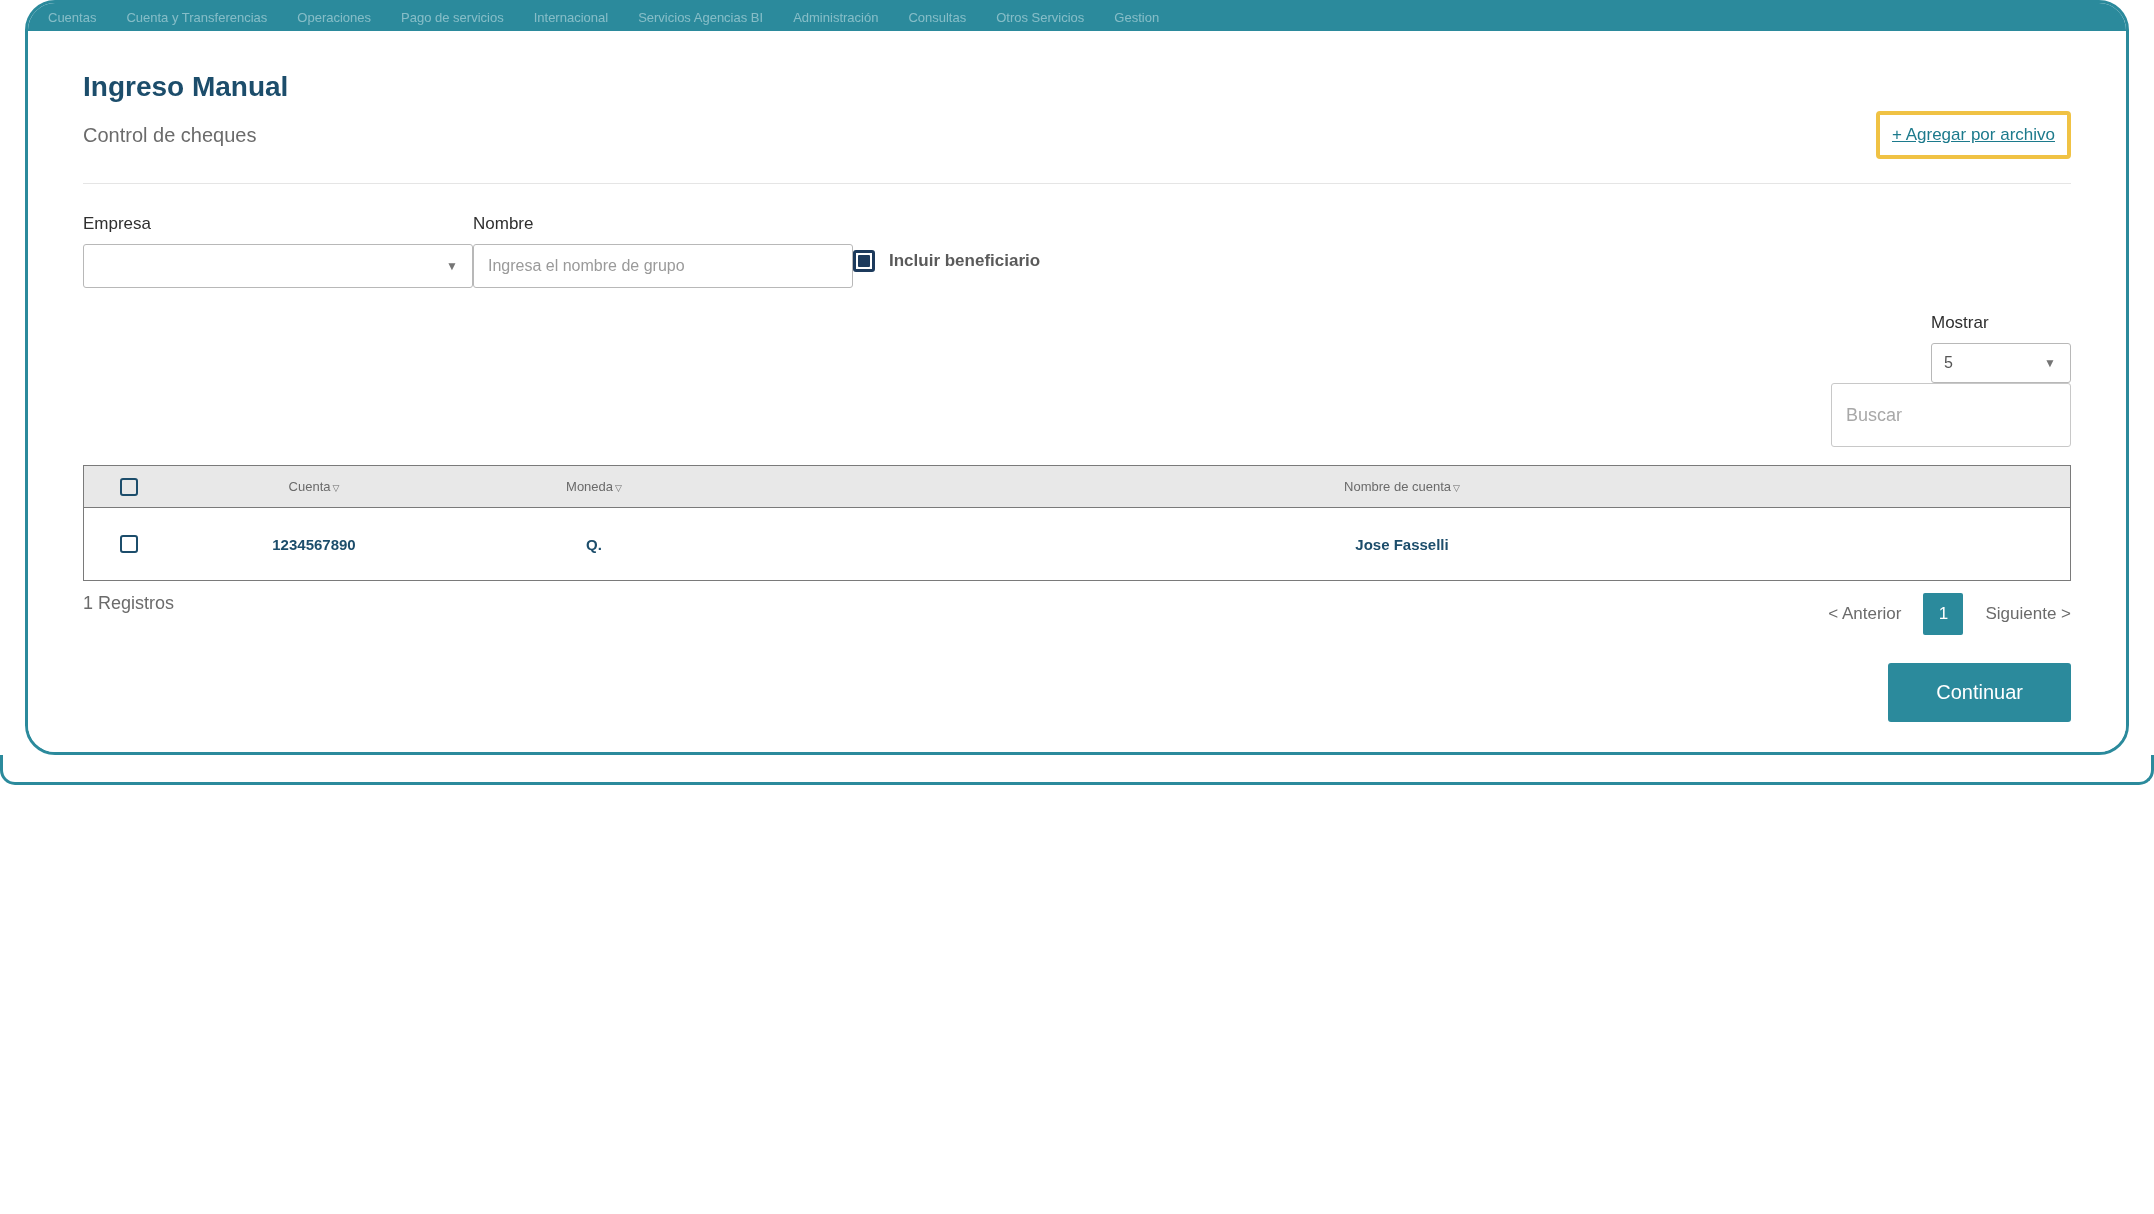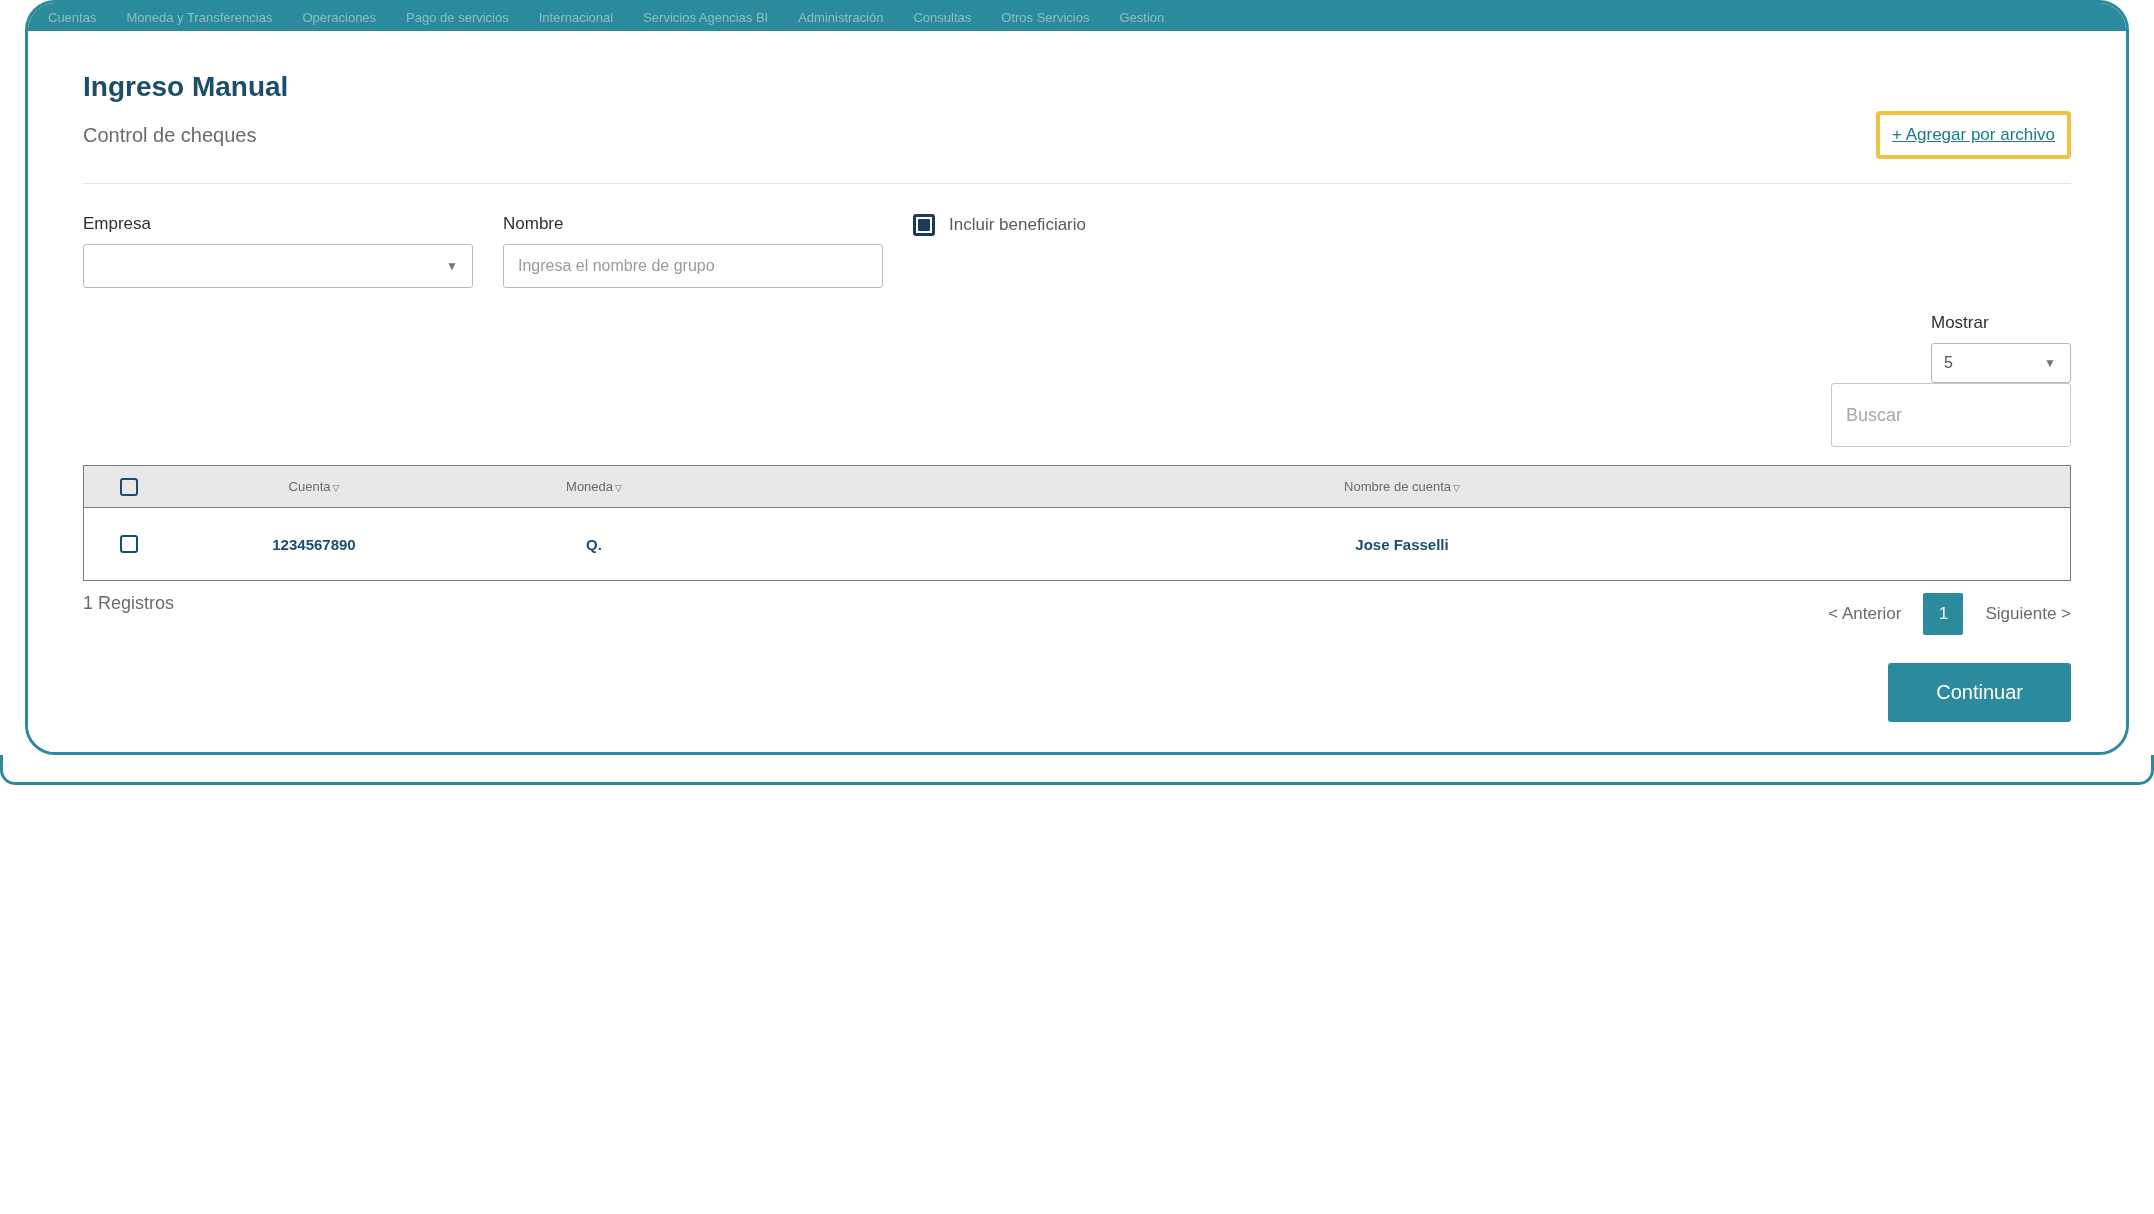--- a/index.html
+++ b/index.html
@@ -66,21 +66,20 @@
       color: #1c7a8c;
       font-size: 17px;
       text-decoration: underline;
       cursor: pointer;
       border: 4px solid #f0c244;
       padding: 10px 12px;
       border-radius: 4px;
     }
     .form-row {
       display: flex;
-      gap: 30px;
       margin-bottom: 25px;
       align-items: flex-start;
     }
     .form-group {
       display: flex;
       flex-direction: column;
     }
     .form-group.empresa { flex: 0 0 390px; }
     .form-group.nombre { flex: 0 0 380px; }
     .form-label {
@@ -114,20 +113,22 @@
       color: #333;
       background: #fff;
     }
     .text-input::placeholder {
       color: #9a9a9a;
     }
     .checkbox-group {
       display: flex;
       align-items: center;
       gap: 14px;
+      margin-top: 36px;
+      font-weight: bold;
     }
     .checkbox {
       width: 22px;
       height: 22px;
       border: 3px solid #1c3a5c;
       border-radius: 3px;
       position: relative;
       cursor: pointer;
     }
     .checkbox.checked::after {
@@ -256,21 +257,21 @@
       border-radius: 3px;
       cursor: pointer;
     }
   </style>
 </head>
 <body>
 
 <div class="laptop-frame">
   <div class="top-nav">
     <span class="nav-item">Cuentas</span>
-    <span class="nav-item">Moneda y Transferencias</span>
+    <span class="nav-item">Cuenta y Transferencias</span>
     <span class="nav-item">Operaciones</span>
     <span class="nav-item">Pago de servicios</span>
     <span class="nav-item">Internacional</span>
     <span class="nav-item">Servicios Agencias BI</span>
     <span class="nav-item">Administración</span>
     <span class="nav-item">Consultas</span>
     <span class="nav-item">Otros Servicios</span>
     <span class="nav-item">Gestion</span>
   </div>
 

